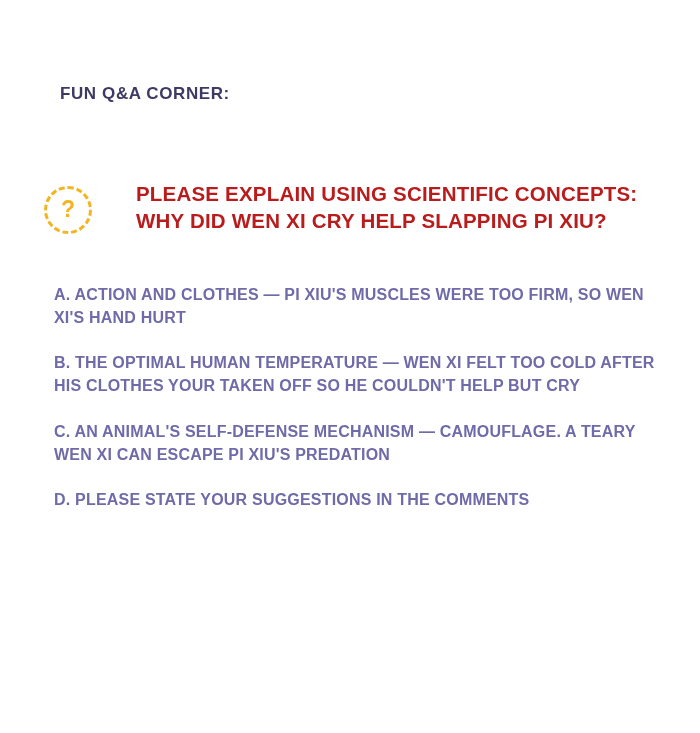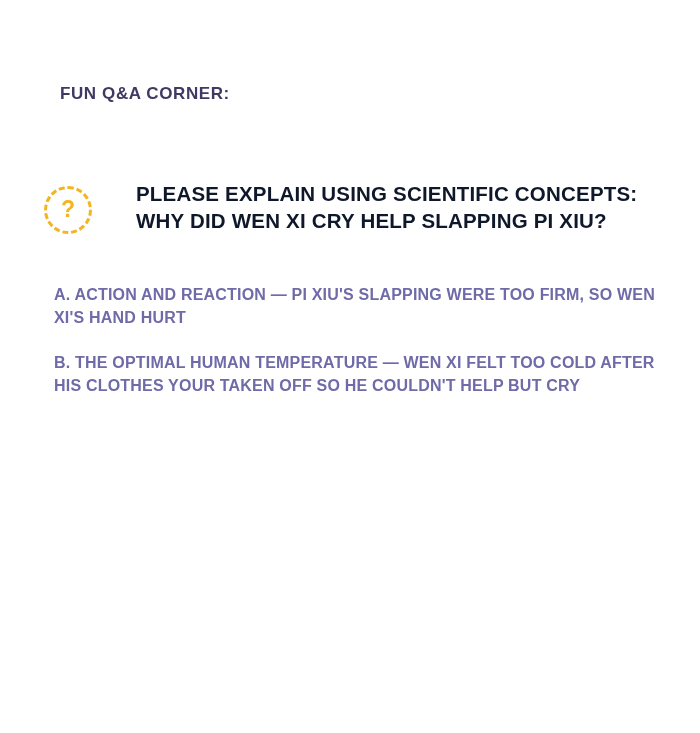--- a/index.html
+++ b/index.html
@@ -56,21 +56,21 @@
     color: #f2b521;
     line-height: 1;
     margin-top: -2px;
   }
   .question-text {
     margin-left: 44px;
     font-size: 20.5px;
     font-weight: bold;
     line-height: 1.32;
     letter-spacing: 0.2px;
-    color: #0f172a;
+    color: #b91c1c;
   }
   .options {
     position: absolute;
     left: 54px;
     top: 284px;
     width: 604px;
   }
   .option {
     font-size: 16px;
     font-weight: bold;
@@ -94,17 +94,19 @@
     <div class="qmark-badge">
       <span>?</span>
     </div>
     <div class="question-text">
       <div>PLEASE EXPLAIN USING SCIENTIFIC CONCEPTS:</div>
       <div>WHY DID WEN XI CRY HELP SLAPPING PI XIU?</div>
     </div>
   </div>
 
   <div class="options">
-    <div class="option">A. ACTION AND REACTION — PI XIU'S SLAPPING WERE TOO FIRM, SO WEN XI'S HAND HURT</div>
+    <div class="option">A. ACTION AND CLOTHES — PI XIU'S MUSCLES WERE TOO FIRM, SO WEN XI'S HAND HURT</div>
     <div class="option">B. THE OPTIMAL HUMAN TEMPERATURE — WEN XI FELT TOO COLD AFTER HIS CLOTHES YOUR TAKEN OFF SO HE COULDN'T HELP BUT CRY</div>
+    <div class="option">C. AN ANIMAL'S SELF-DEFENSE MECHANISM — CAMOUFLAGE. A TEARY WEN XI CAN ESCAPE PI XIU'S PREDATION</div>
+    <div class="option">D. PLEASE STATE YOUR SUGGESTIONS IN THE COMMENTS</div>
   </div>
 
 </div>
 
 </body></html>

